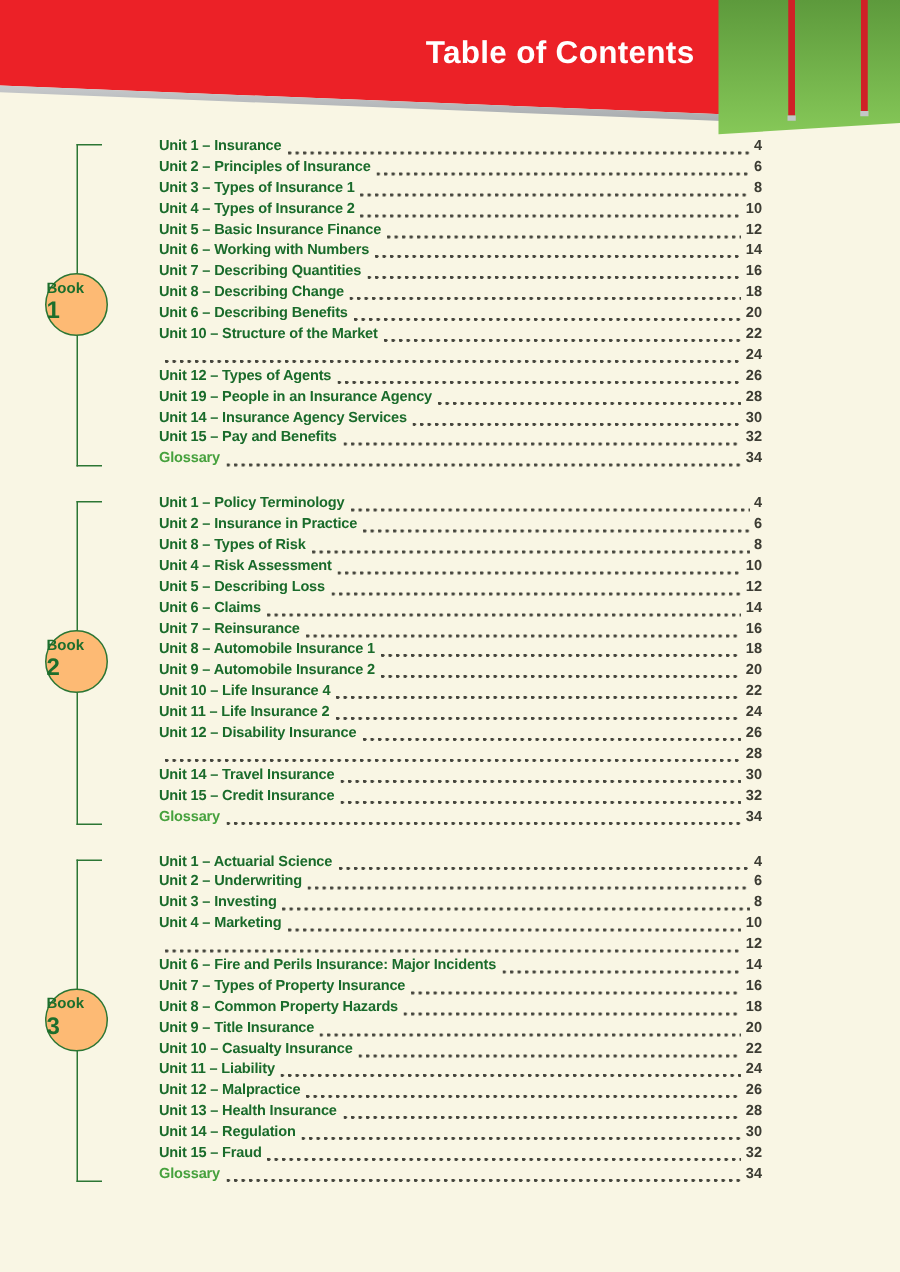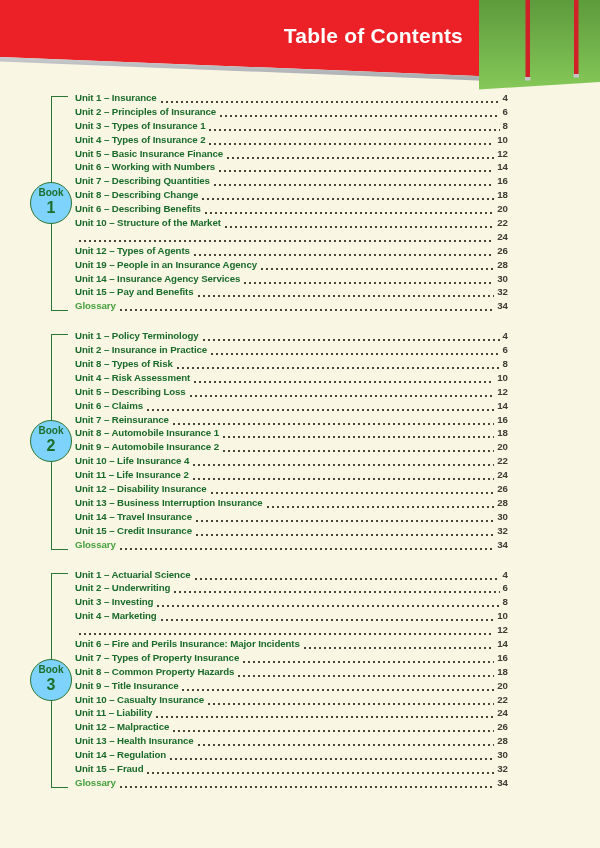--- a/index.html
+++ b/index.html
@@ -24,27 +24,27 @@
   .badge-col{position:relative;width:75px;flex-shrink:0;}
   .bracket{
     position:absolute;left:51px;top:4px;bottom:3px;width:16px;
     border-left:1.5px solid #2c7634;
     border-top:1.5px solid #2c7634;
     border-bottom:1.5px solid #2c7634;
   }
   .badge{
     position:absolute;left:30px;top:50%;transform:translateY(-50%);
     width:42px;height:42px;border:1.6px solid #2c7634;border-radius:50%;
-    background:#7dd3fc;text-align:center;box-sizing:border-box;
+    background:#fdba74;text-align:left;box-sizing:border-box;
   }
   .badge-word{display:block;margin-top:5px;font-size:10px;font-weight:700;color:#1d6e2c;line-height:1;}
   .badge-num{display:block;margin-top:1px;font-size:16px;font-weight:700;color:#1d6e2c;line-height:1.1;}
   
   .rows{width:433px;display:flex;flex-direction:column;}
-  .toc-row{display:flex;align-items:baseline;height:13.9px;font-size:9.7px;font-weight:700;}
+  .toc-row{display:flex;align-items:baseline;height:13.9px;font-size:9.7px;font-weight:700;margin-left:31px;}
   .toc-label{white-space:nowrap;color:#1a6b2b;letter-spacing:-0.1px;}
   .toc-row.glossary .toc-label{color:#46a13d;}
   .toc-dots{
     flex:1;align-self:flex-end;height:4px;margin:0 3px 2.5px 4px;
     background-image:radial-gradient(circle at 1.1px 1.1px,#45453c 1.05px,transparent 1.45px);
     background-size:5px 2.4px;background-repeat:repeat-x;background-position:left bottom;
   }
   .toc-page{white-space:nowrap;color:#3c3c33;font-weight:700;}
 </style>
 </head>
@@ -259,21 +259,20 @@
     <span class="toc-page">24</span>
   </div>
 
   <div class="toc-row">
     <span class="toc-label">Unit 12 – Disability Insurance</span>
     <span class="toc-dots"></span>
     <span class="toc-page">26</span>
   </div>
 
   <div class="toc-row">
-    <span class="toc-label">Unit 13 – Business Interruption Insurance</span>
     <span class="toc-dots"></span>
     <span class="toc-page">28</span>
   </div>
 
   <div class="toc-row">
     <span class="toc-label">Unit 14 – Travel Insurance</span>
     <span class="toc-dots"></span>
     <span class="toc-page">30</span>
   </div>
 

